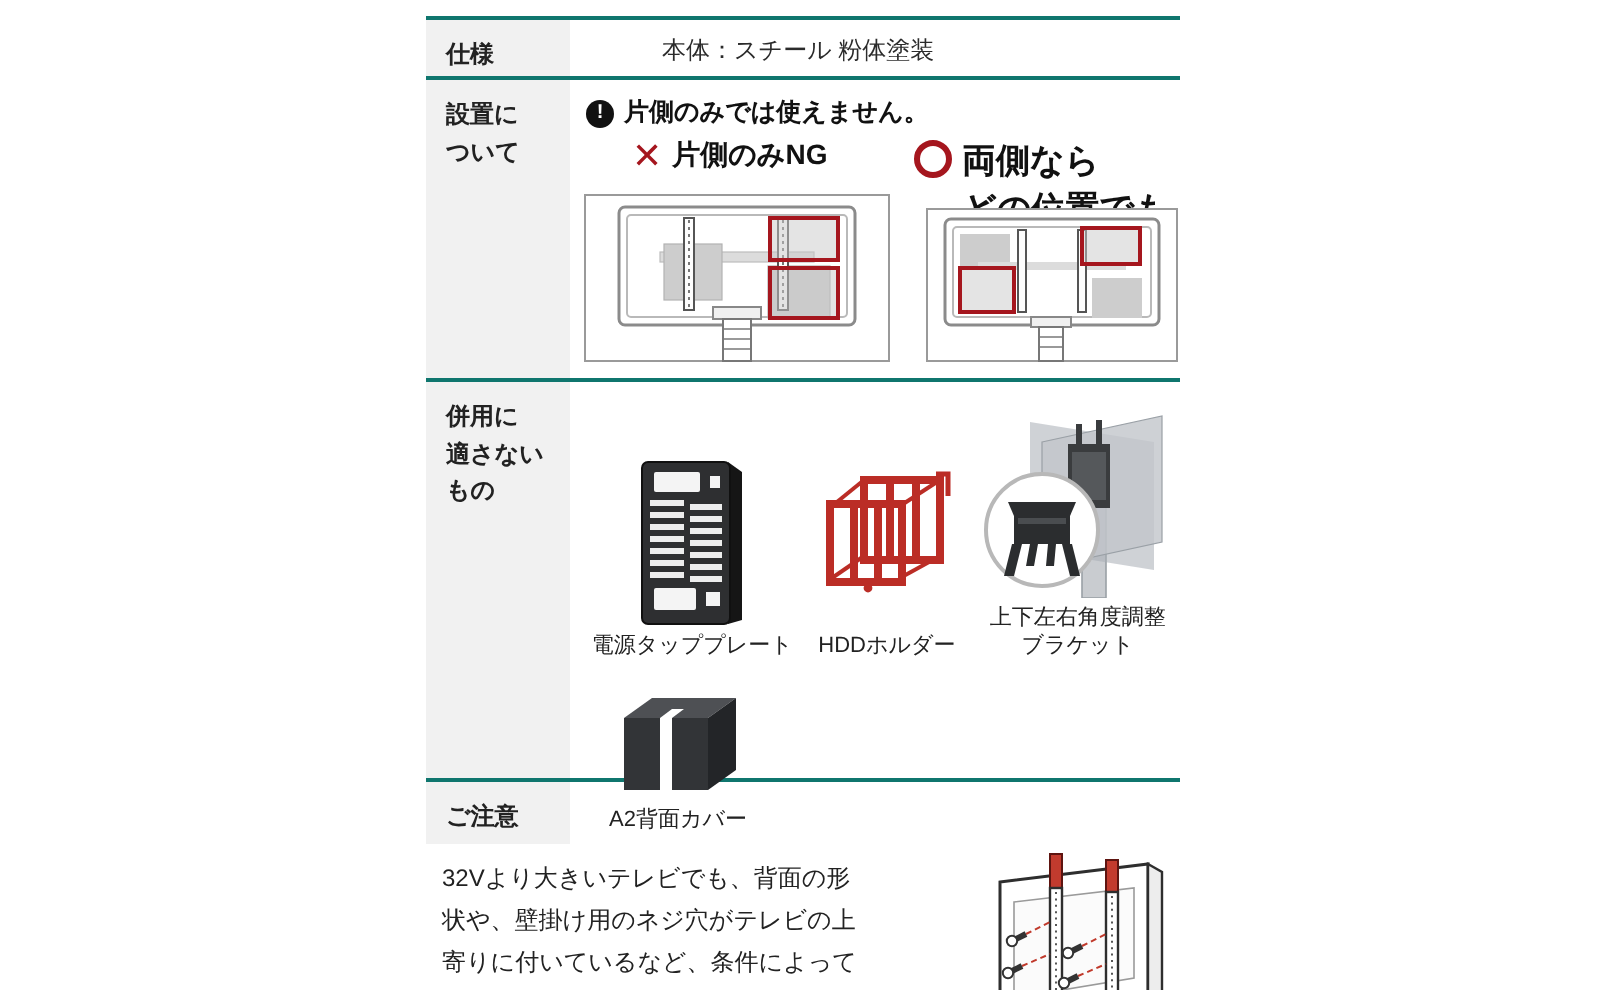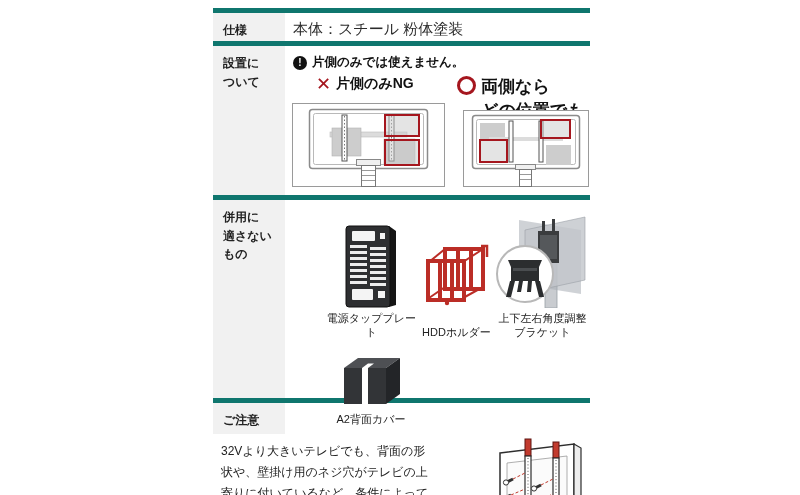--- a/index.html
+++ b/index.html
@@ -2,51 +2,51 @@
 <html><head>
 <meta charset="utf-8">
 <style>
   html,body{margin:0;padding:0;}
   body{
     width:800px;height:495px;background:#ffffff;overflow:hidden;
     font-family:"Liberation Sans","DejaVu Sans",sans-serif;
     color:#2b2b2b;-webkit-font-smoothing:antialiased;
   }
   .sheet{position:relative;width:377px;margin-left:213px;padding-top:8px;}
-  .row{display:flex;border-top:5px solid #0f766e;}
+  .row{display:flex;border-top:2px solid #0f766e;}
   .row.last{border-bottom:1px solid #dadada;flex-direction:column;}
   .label-cell{
     width:72px;min-width:72px;box-sizing:border-box;background:#f1f1f1;
     padding:8px 4px 4px 10px;font-size:12px;font-weight:bold;line-height:1.55;
     color:#222;white-space:pre-line;
   }
   .content-cell{flex:1;position:relative;box-sizing:border-box;}
   .preline{white-space:pre-line;}
 
   
   .row-spec{height:28px;}
-  .row-spec .content-cell{padding:7px 0 0 8px;font-size:15px;}
+  .row-spec .content-cell{padding:7px 0 0 8px;font-size:12px;margin-left:38px;}
 
   
   .row-install{height:149px;}
   .warning-line{position:absolute;top:8px;left:8px;display:flex;align-items:center;gap:5px;
     font-size:12.5px;font-weight:bold;color:#111;}
   .warning-icon{width:14px;height:14px;border-radius:50%;background:#111;color:#fff;
     font-size:10px;font-weight:bold;display:flex;align-items:center;justify-content:center;line-height:1;}
   .ng-line{position:absolute;top:29px;left:31px;display:flex;align-items:center;gap:5px;
     font-size:14px;font-weight:bold;color:#111;}
   .ng-mark{color:#a5161e;font-size:18px;font-weight:bold;line-height:1;}
   .ok-line{position:absolute;top:29px;left:172px;display:flex;gap:5px;
     font-size:17px;font-weight:bold;color:#111;line-height:1.4;}
   .ok-circle{width:13px;height:13px;border:3px solid #a5161e;border-radius:50%;margin-top:1px;flex:none;}
   .tv-ng{position:absolute;top:57px;left:7px;}
   .tv-ok{position:absolute;top:64px;left:178px;}
 
   
-  .row-items{height:198px;gap:32px;}
+  .row-items{height:198px;}
   .items-grid{position:absolute;top:8px;left:8px;right:0;}
   .items-row{display:flex;align-items:flex-end;}
   .item{display:flex;flex-direction:column;align-items:center;}
   .item .img-box{display:flex;align-items:flex-end;justify-content:center;}
   .item-label{font-size:11px;line-height:1.3;text-align:center;margin-top:3px;color:#222;}
   .item-plate{width:108px;font-family:Liberation Serif, serif;}
   .item-hdd{width:90px;}
   .item-hdd .img-box{margin-bottom:16px;}
   .item-multi{width:104px;}
   .items-row2{margin-top:14px;}

